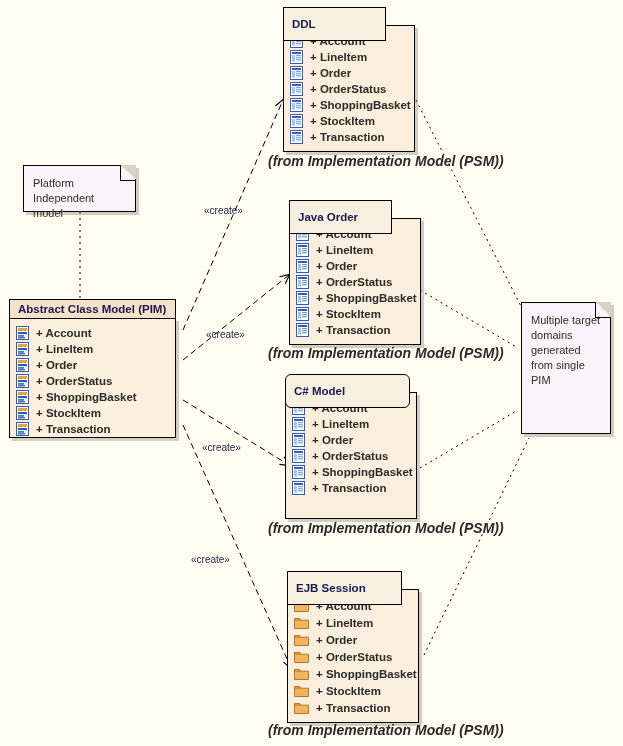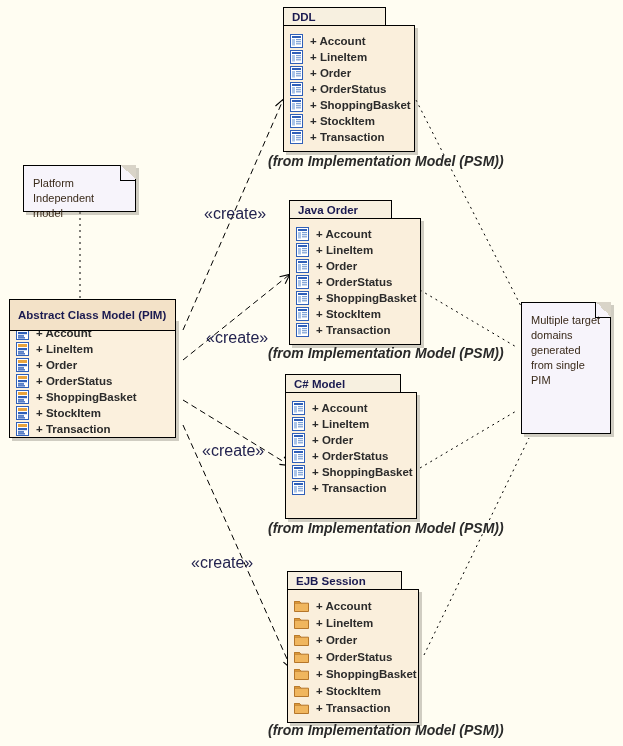--- a/index.html
+++ b/index.html
@@ -31,21 +31,21 @@
   }
   .pkg-tab {
     position: absolute;
     left: 0; top: 0;
     height: 19px;
     background: #f7f0e0;
     border: 1px solid #000;
     box-sizing: border-box;
     display: flex;
     align-items: center;
-    padding: 8px 8px;
+    padding: 16px 8px;
     font-size: 11.5px;
     font-weight: bold;
     color: #1a1a50;
     white-space: nowrap;
     z-index: 3;
   }
   .pkg-body {
     position: absolute;
     left: 0; top: 18px;
     background: #faefdc;
@@ -76,21 +76,21 @@
   .icon-table svg, .icon-class svg, .icon-folder svg { display:block; }
   .icon-folder {
     width: 15px; height: 14px;
     flex: 0 0 15px;
   }
 
   
   .classbox { position: absolute; }
   .cls-header {
     position: absolute; left:0; top:0;
-    height: 32px;
+    height: 20px;
     background: #f3e2c8;
     border: 1px solid #000;
     box-sizing: border-box;
     display: flex; align-items:center;
     padding: 7px 8px;
     font-size: 11.5px; font-weight: bold;
     color: #1a1a50;
     white-space: nowrap;
     z-index: 3;
   }
@@ -133,21 +133,21 @@
     position: absolute;
     font-size: 14px;
     font-style: italic;
     font-weight: bold;
     color: #2a2a2a;
     white-space: nowrap;
     z-index: 3;
   }
   .stereo {
     position: absolute;
-    font-size: 16px;
+    font-size: 10px;
     color: #23234f;
     white-space: nowrap;
     z-index: 5;
   }
 </style>
 </head>
 <body>
 
 <div id="canvas">
 
@@ -474,21 +474,21 @@
         </span>
         <span class="mlabel">+ Transaction</span>
       </div>
     </div>
   </div>
   <div class="caption" style="left:268px; top:345px;">
     <span>(from Implementation Model (PSM))</span>
   </div>
 
   <div class="package" style="left:285px; top:374px; width:132px;">
-    <div class="pkg-tab" style="width:116px;">
+    <div class="pkg-tab" style="width:125px;border-radius:6px;">
       <span>C# Model</span>
     </div>
     <div class="pkg-body" style="width:132px; height:127px;">
       <div class="member">
         <span class="icon-table">
           <svg width="13" height="14" viewBox="0 0 13 14">
             <rect x="0.5" y="0.5" width="12" height="13" fill="#ffffff" stroke="#2f5fb8"></rect>
             <rect x="2" y="2" width="9" height="2" fill="#2f5fb8"></rect>
             <rect x="2" y="5" width="3" height="6.5" fill="#aac4e8"></rect>
             <rect x="6" y="5" width="5" height="1.2" fill="#7b9fd4"></rect>

